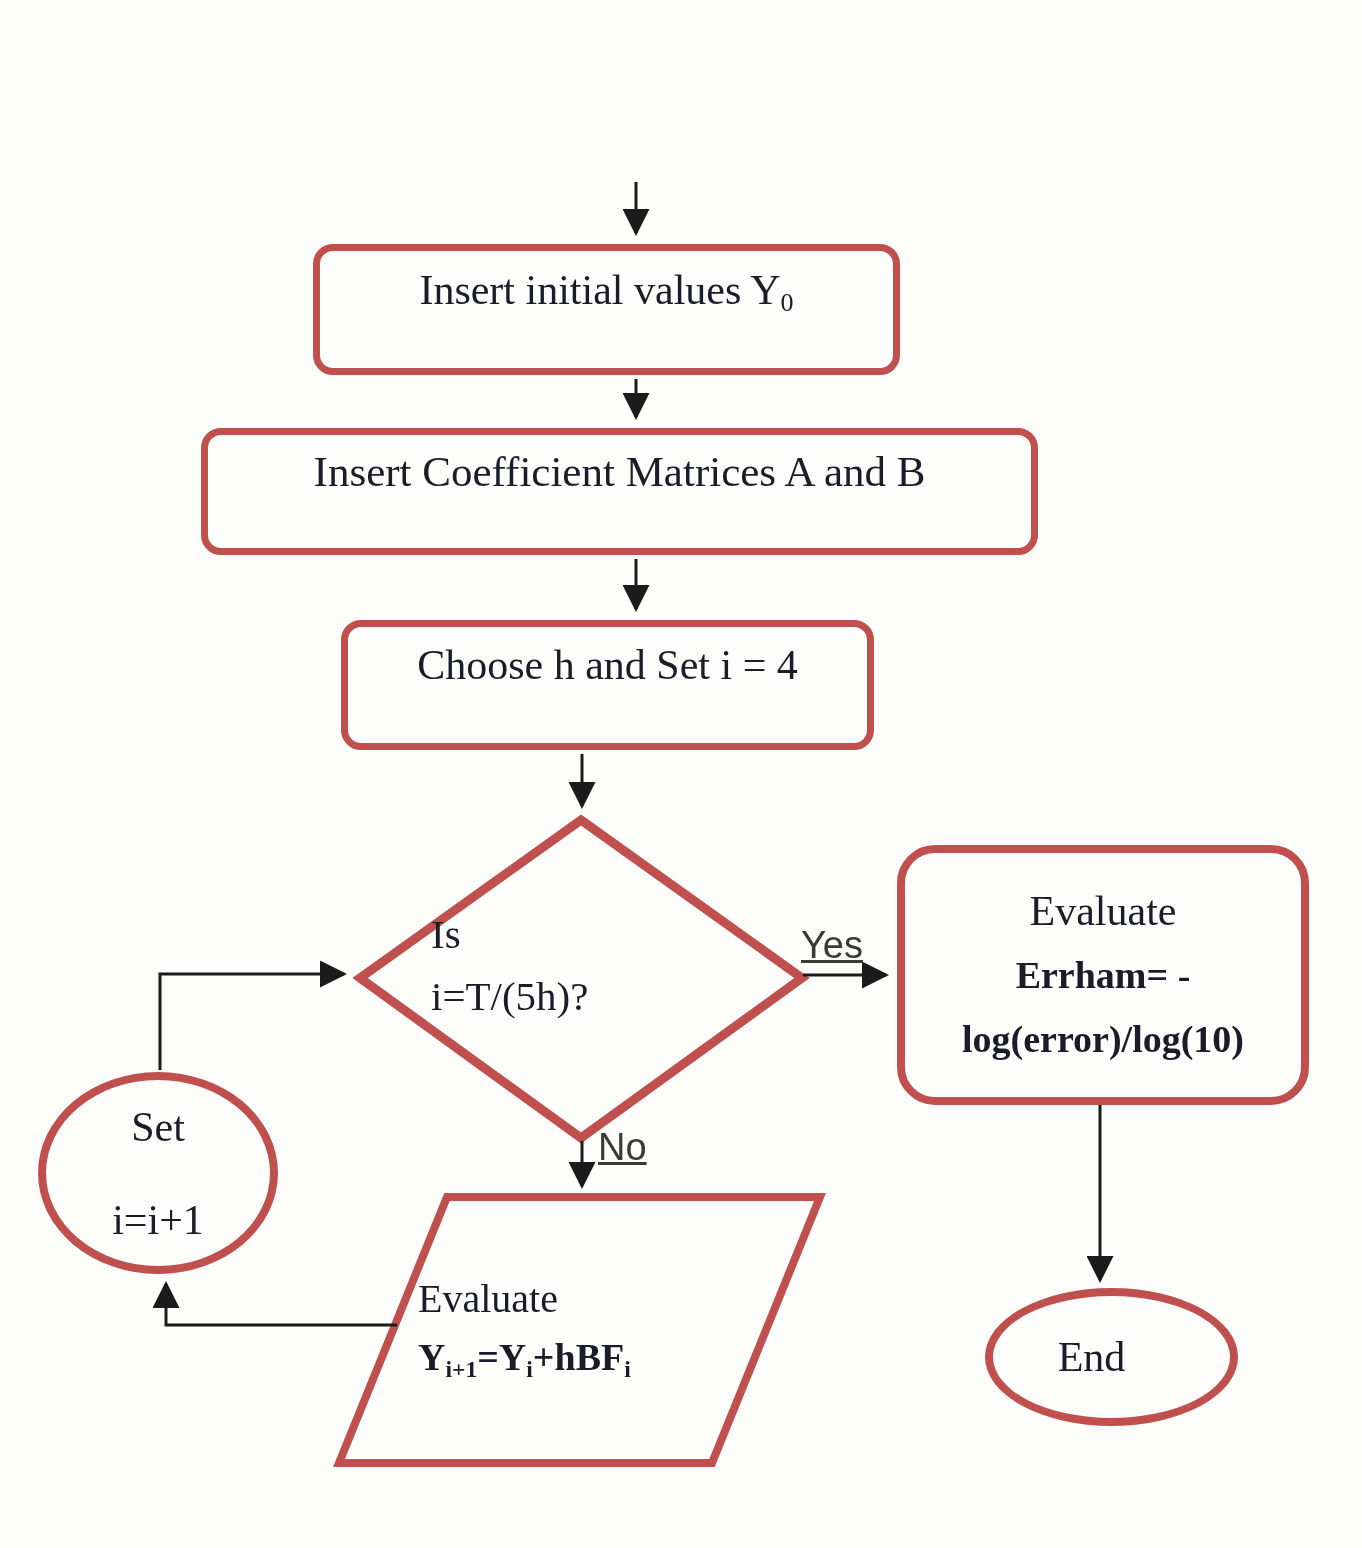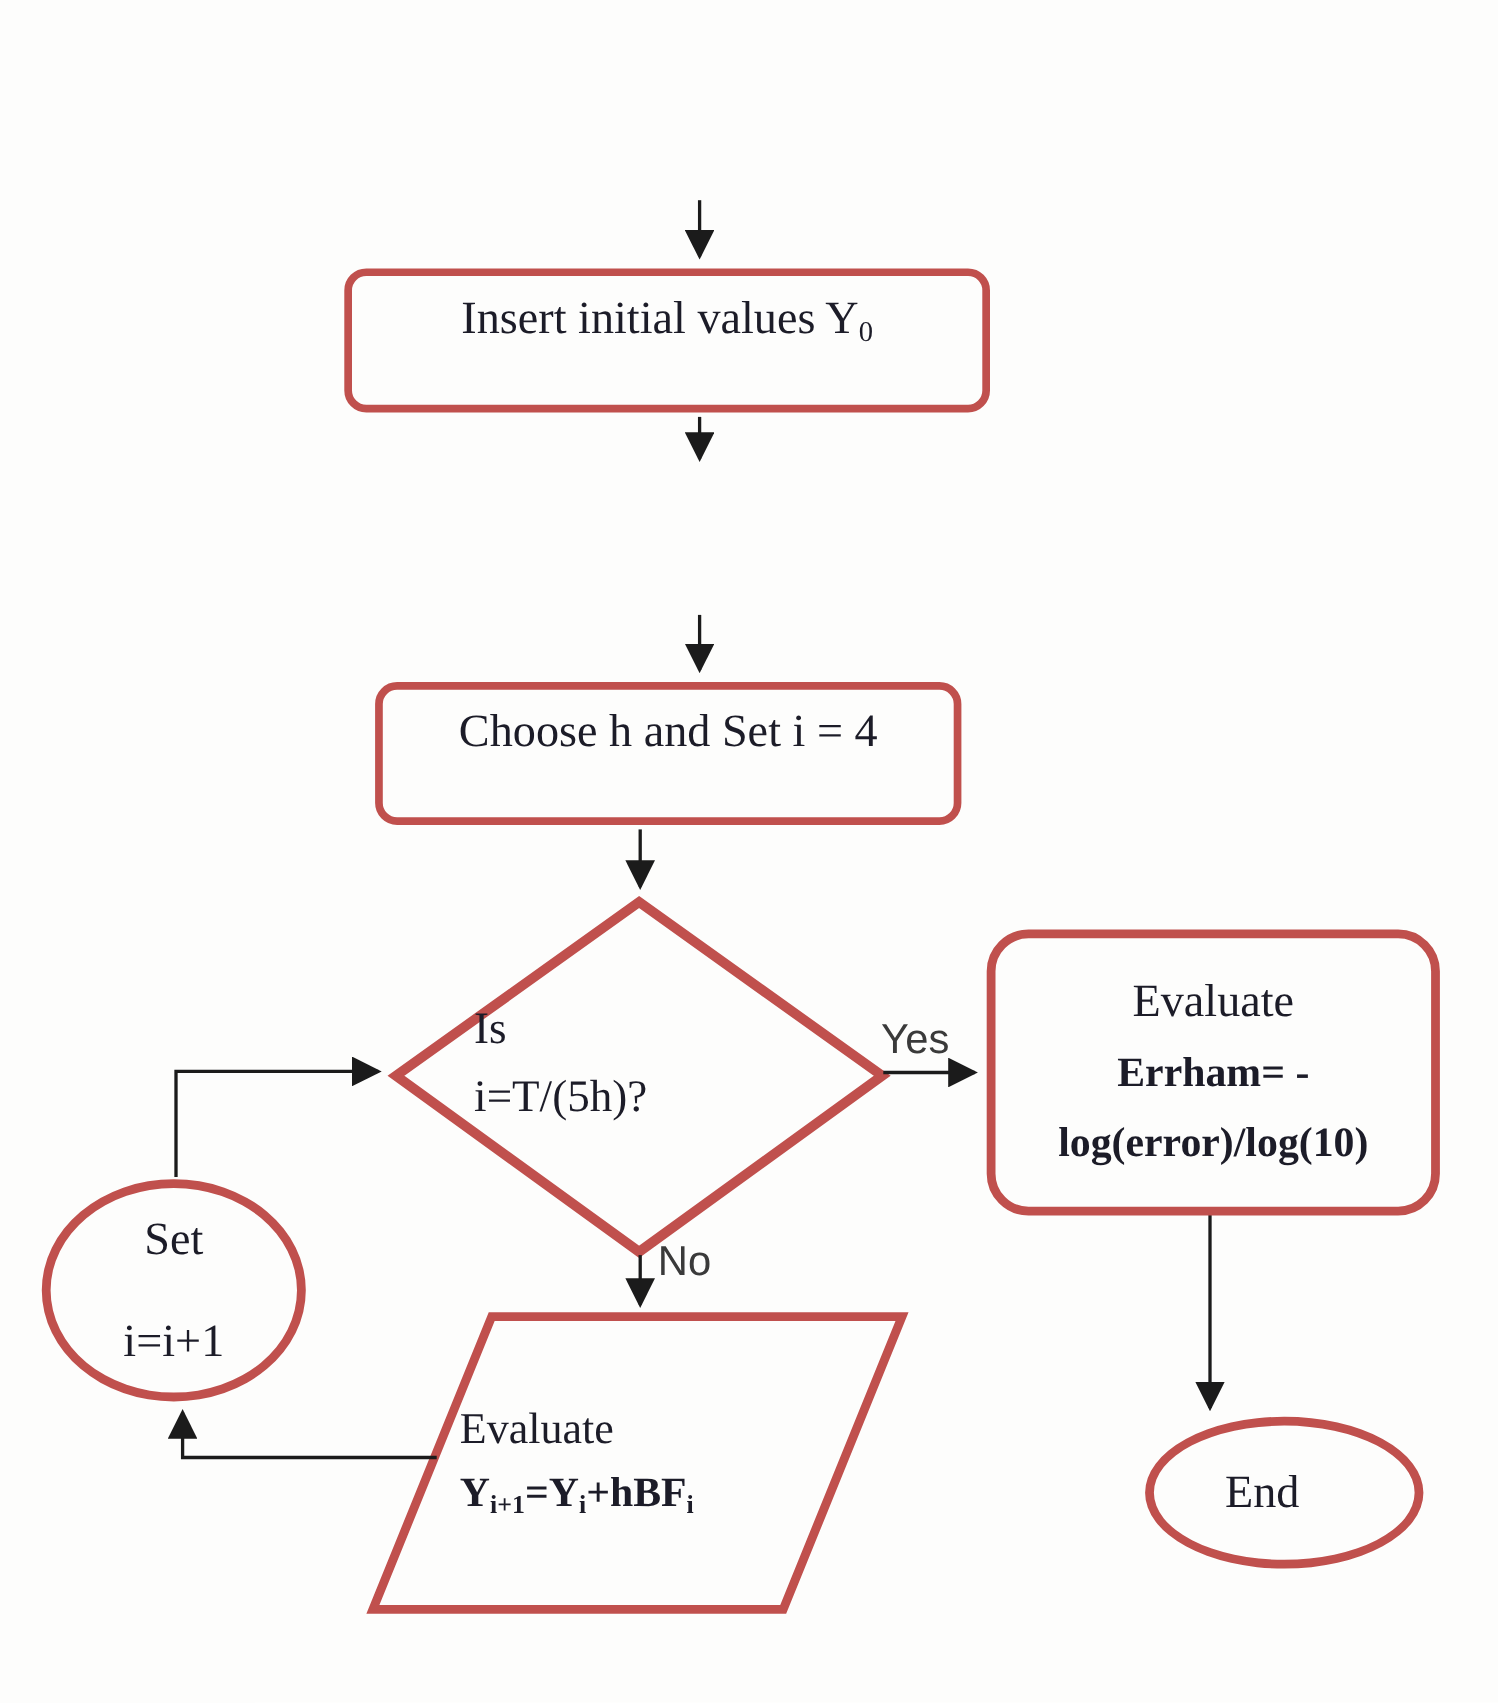--- a/index.html
+++ b/index.html
@@ -61,21 +61,21 @@
     border-width: 8px; border-radius: 38px;
     font-size: 42px; line-height: 64px;
   }
   .box-errham .bold-line { font-size: 38px; font-weight: bold; }
   .ellipse { border-width: 8px; border-radius: 50%; }
   .ellipse-set {
     left: 38px; top: 1072px; width: 240px; height: 202px;
     font-size: 42px; line-height: 68px; gap: 25px;
   }
   .ellipse-end {
-    left: 1041px; top: 1288px; width: 253px; height: 138px;
+    left: 985px; top: 1288px; width: 253px; height: 138px;
     font-size: 42px;
   }
   .ellipse-end .shift-left { transform: translateX(-20px); }
 
   .float-text {
     position: absolute;
     text-align: center;
     display: flex;
     flex-direction: column;
     align-items: flex-start;
@@ -92,20 +92,21 @@
   sub.ssub {
     font-size: 0.62em;
     vertical-align: -0.28em;
     line-height: 0;
   }
   .edge-label {
     position: absolute;
     font-family: "Liberation Sans", sans-serif;
     font-size: 38px;
     color: var(--label-color);
+    text-decoration: underline;
   }
   .label-yes { left: 801px; top: 924px; }
   .label-no  { left: 598px; top: 1126px; }
 </style>
 </head>
 <body>
 
 <div class="canvas">
 
   <svg class="overlay" width="1362" height="1548" viewBox="0 0 1362 1548" xmlns="http://www.w3.org/2000/svg">
@@ -128,20 +129,23 @@
     <line x1="582" y1="1141" x2="582" y2="1186" marker-end="url(#arrow)"></line>
     <polyline points="397,1325 166,1325 166,1284" marker-end="url(#arrow)"></polyline>
     <polyline points="160,1070 160,974 344,974" marker-end="url(#arrow)"></polyline>
   </svg>
 
 
   <div class="node rbox box-initial">
     <span><span>Insert initial values Y</span><sub class="ssub">0</sub></span>
   </div>
 
+  <div class="node rbox box-matrices">
+    <span>Insert Coefficient Matrices A and B</span>
+  </div>
 
   <div class="node rbox box-choose">
     <span>Choose h and Set i = 4</span>
   </div>
 
   <div class="float-text diamond-text">
     <span>Is</span>
     <span>i=T/(5h)?</span>
   </div>
 

